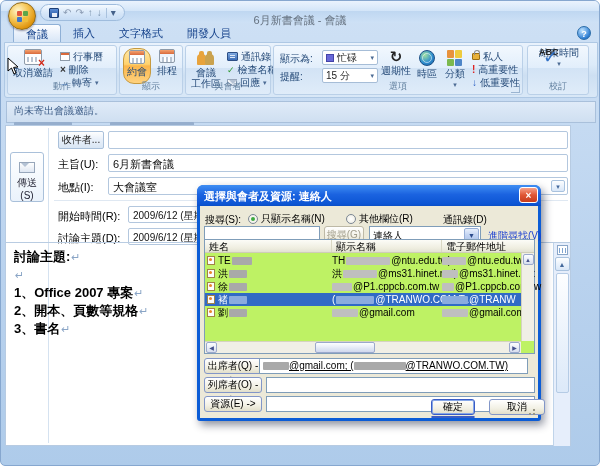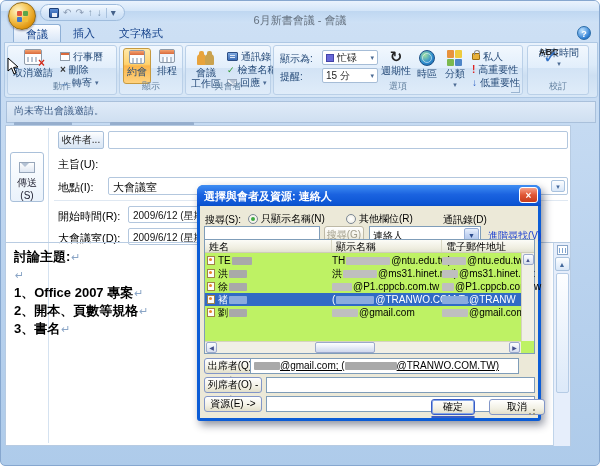--- a/index.html
+++ b/index.html
@@ -23,21 +23,21 @@
 .tabs{position:absolute;top:23px;left:12px;height:18px;display:flex;font-size:11px;color:#15428b}
 .tab{padding:2px 12px 0;height:18px}
 .tab.active{background:linear-gradient(#fdfeff,#e8f0fb 55%,#d8e6f6);border:1px solid #8fb0d6;border-bottom:none;border-radius:3px 3px 0 0;color:#15428b}
 .helpbtn{right:8px;top:25px;width:14px;height:14px;border-radius:50%;background:radial-gradient(circle at 35% 30%,#bfe3ff,#2f7fd3 70%,#155a9e);color:#fff;font-size:9px;font-weight:bold;text-align:center;line-height:14px;border:1px solid #2a6ca8}
 
 .ribbon{position:absolute;top:41px;left:3px;width:594px;height:56px;background:linear-gradient(#e9f2fc,#dcebf9 40%,#cddff2 60%,#d9e8f7);border:1px solid #aec8e4;border-radius:0 0 3px 3px}
 .grp{position:absolute;top:2px;height:50px;background:linear-gradient(#f2f8fe,#e2eefb 45%,#d2e3f5 46%,#dfecf9);border:1px solid #bad0e8;border-radius:3px}
 .glabel{position:absolute;bottom:1px;left:0;right:0;text-align:center;font-size:9px;color:#62809f}
 .bb{position:absolute;text-align:center;font-size:10px;color:#254a78;line-height:11px}
 .bb .bicon{margin:1px auto 2px}
-.bb.hot{background:linear-gradient(#ffe9a8,#ffd26e 45%,#fcb64b 50%,#fed27f);border:1px solid #c79a3f;border-radius:3px}
+.bb.hot{background:linear-gradient(#ffe9a8,#ffd26e 45%,#fcb64b 50%,#fed27f);border:1px solid #c79a3f;border-radius:11px}
 .sb{position:absolute;height:13px;font-size:10px;color:#254a78;display:flex;align-items:center;gap:3px;white-space:nowrap}
 .dd{font-size:7px;color:#4c6b94}
 .rlabel{position:absolute;font-size:10px;color:#254a78;white-space:nowrap}
 .rcombo{position:absolute;height:15px;background:#fff;border:1px solid #a6bdd7;border-radius:2px;font-size:10px;color:#222;display:flex;align-items:center;gap:3px;padding:0 3px;white-space:nowrap}
 .rcombo .dd{margin-left:auto}
 .launcher{position:absolute;right:2px;bottom:1px;width:9px;height:9px;border-left:1px solid #8aa7c8;border-top:1px solid #8aa7c8;transform:rotate(180deg);opacity:.8}
 
 .ic-cal{width:18px;height:16px;background:#fdfdfd;border:1px solid #8d9aa9;border-radius:2px;position:relative}
 .ic-cal::before{content:"";position:absolute;left:0;top:0;right:0;height:4px;background:linear-gradient(#f3a16e,#d96a3c)}
 .ic-cal::after{content:"";position:absolute;left:2px;top:7px;right:2px;height:5px;background:repeating-linear-gradient(90deg,#b8c4d2 0 2px,#fff 2px 4px)}
@@ -145,20 +145,21 @@
   <div class="wbtns">
     <div class="wbtn">–</div>
     <div class="wbtn">□</div>
     <div class="wbtn">×</div>
   </div>
 
   <div class="tabs">
     <div class="tab active">會議</div>
     <div class="tab">插入</div>
     <div class="tab">文字格式</div>
+    <div class="tab">開發人員</div>
   </div>
   <div class="ab helpbtn">?</div>
 
   <div class="ribbon">
 
     <div class="grp" style="left:2px;width:110px">
       <div class="bb" style="left:3px;top:2px;width:44px;height:36px">
         <div class="bicon" style="position:relative;width:18px">
             <span class="ic-cal" style="display:block"></span>
             <span class="ic-x">×</span>
@@ -284,32 +285,33 @@
     <div class="vsep"></div>
     <div class="sendbox">
       <div class="ic-env" style="margin:9px auto 3px;width:16px;height:11px"></div>
       <span>傳送(S)</span>
     </div>
 
     <div class="btn07" style="left:52px;top:5px;width:46px;height:18px;line-height:16px"><span>收件者...</span></div>
     <div class="field" style="left:102px;top:5px;width:460px"></div>
 
     <div class="flabel" style="left:52px;top:31px">主旨(U):</div>
+    <div class="field" style="left:102px;top:28px;width:460px"><span>6月新書會議</span></div>
 
     <div class="flabel" style="left:52px;top:54px">地點(I):</div>
     <div class="field" style="left:102px;top:51px;width:460px"><span>大會議室</span>
       <span style="position:absolute;right:2px;top:2px;width:14px;height:12px;background:linear-gradient(#fdfeff,#d9e7f8);border:1px solid #a9c2de;border-radius:2px;font-size:7px;color:#44699c;text-align:center;line-height:11px">▾</span>
     </div>
 
     <div class="hr" style="top:74px;width:514px"></div>
 
     <div class="flabel" style="left:52px;top:83px">開始時間(R):</div>
     <div class="field" style="left:122px;top:80px;width:112px;height:17px;font-size:10px"><span>2009/6/12 (星期五)</span></div>
 
-    <div class="flabel" style="left:52px;top:105px">大會議室(D):</div>
+    <div class="flabel" style="left:52px;top:105px">討論主題(D):</div>
     <div class="field" style="left:122px;top:102px;width:112px;height:17px;font-size:10px"><span>2009/6/12 (星期五)</span></div>
 
     <div class="bodybox">
       <div style="padding-top:5px">
         <div class="bline">討論主題:</div>
         <div class="bline"></div>
         <div class="bline">1、Office 2007 專案</div>
         <div class="bline">2、開本、頁數等規格</div>
         <div class="bline">3、書名</div>
       </div>
@@ -378,21 +380,21 @@
         <div class="xps">▲</div>
       </div>
       <div class="lhs">
         <div class="xps" style="left:1px">◀</div>
         <div class="thumb"></div>
         <div class="xps" style="right:1px">▶</div>
       </div>
     </div>
 
     <div class="xpbtn" style="left:4px;top:170px;width:58px;height:16px;line-height:14px"><span>出席者(Q) -&gt;</span></div>
-    <div class="rowfield" style="left:50px;top:170px;width:269px">
+    <div class="rowfield" style="left:59px;top:170px;width:269px">
       <span class="uline"><span class="rd" style="width:26px"></span><span>@gmail.com; (</span><span class="rd" style="width:52px"></span><span>@TRANWO.COM.TW)</span></span>
     </div>
 
     <div class="xpbtn" style="left:4px;top:189px;width:58px;height:16px;line-height:14px"><span>列席者(O) -&gt;</span></div>
     <div class="rowfield" style="left:66px;top:189px;width:269px"></div>
 
     <div class="xpbtn" style="left:4px;top:208px;width:58px;height:16px;line-height:14px"><span>資源(E) -&gt;</span></div>
     <div class="rowfield" style="left:66px;top:208px;width:269px"></div>
 
     <div class="xpbtn def" style="left:231px;top:227.5px;width:44px;height:0"></div>

